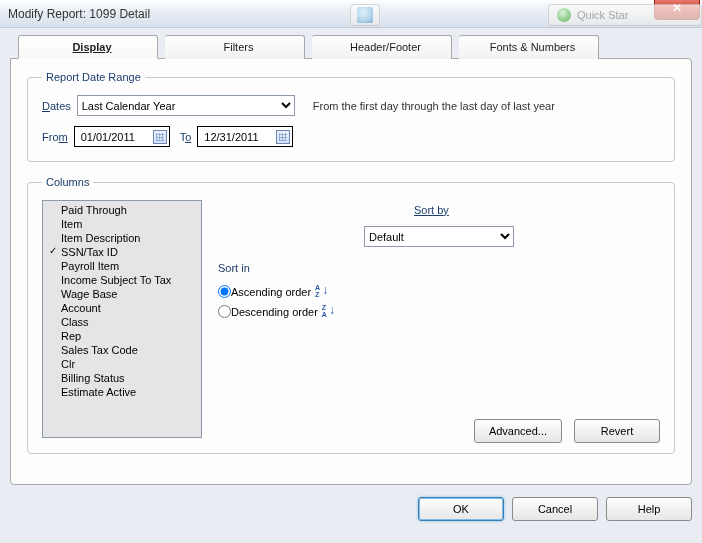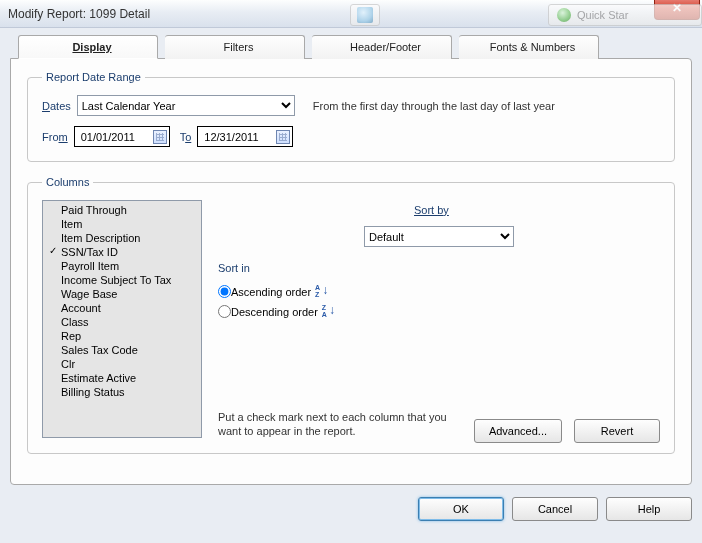--- a/index.html
+++ b/index.html
@@ -297,22 +297,22 @@
             <div class="item">Item Description</div>
             <div class="item checked">SSN/Tax ID</div>
             <div class="item">Payroll Item</div>
             <div class="item">Income Subject To Tax</div>
             <div class="item">Wage Base</div>
             <div class="item">Account</div>
             <div class="item">Class</div>
             <div class="item">Rep</div>
             <div class="item">Sales Tax Code</div>
             <div class="item">Clr</div>
+            <div class="item">Billing Status</div>
             <div class="item">Estimate Active</div>
-            <div class="item">Billing Status</div>
           </div>
         <div class="sort-area">
           <div class="sort-row">
             <span class="sort-label">Sort <span class="underline-letter">b</span>y</span>
             <select class="sortby">
               <option>Default</option>
             </select>
           </div>
           <div class="sort-row" style="align-items:flex-start">
             <span class="sort-label noline" style="padding-top:3px">Sort in</span>
@@ -330,21 +330,20 @@
                 <input type="radio" name="sortdir" style="">
                 <span>Descending order</span>
                 <span class="az-icon">
                     <span>Z</span>
                     <span>A</span>
                   </span>
                   <span class="az-arrow">↓</span>
               </label>
             </div>
           </div>
-          <div class="col-hint">Put a check mark next to each column that you want to appear in the report.</div>
         </div>
       </div>
       <div class="fs-buttons">
         <button class="std">Advanced...</button>
         <button class="std">Revert</button>
       </div>
     </fieldset>
 
   </div>
 

